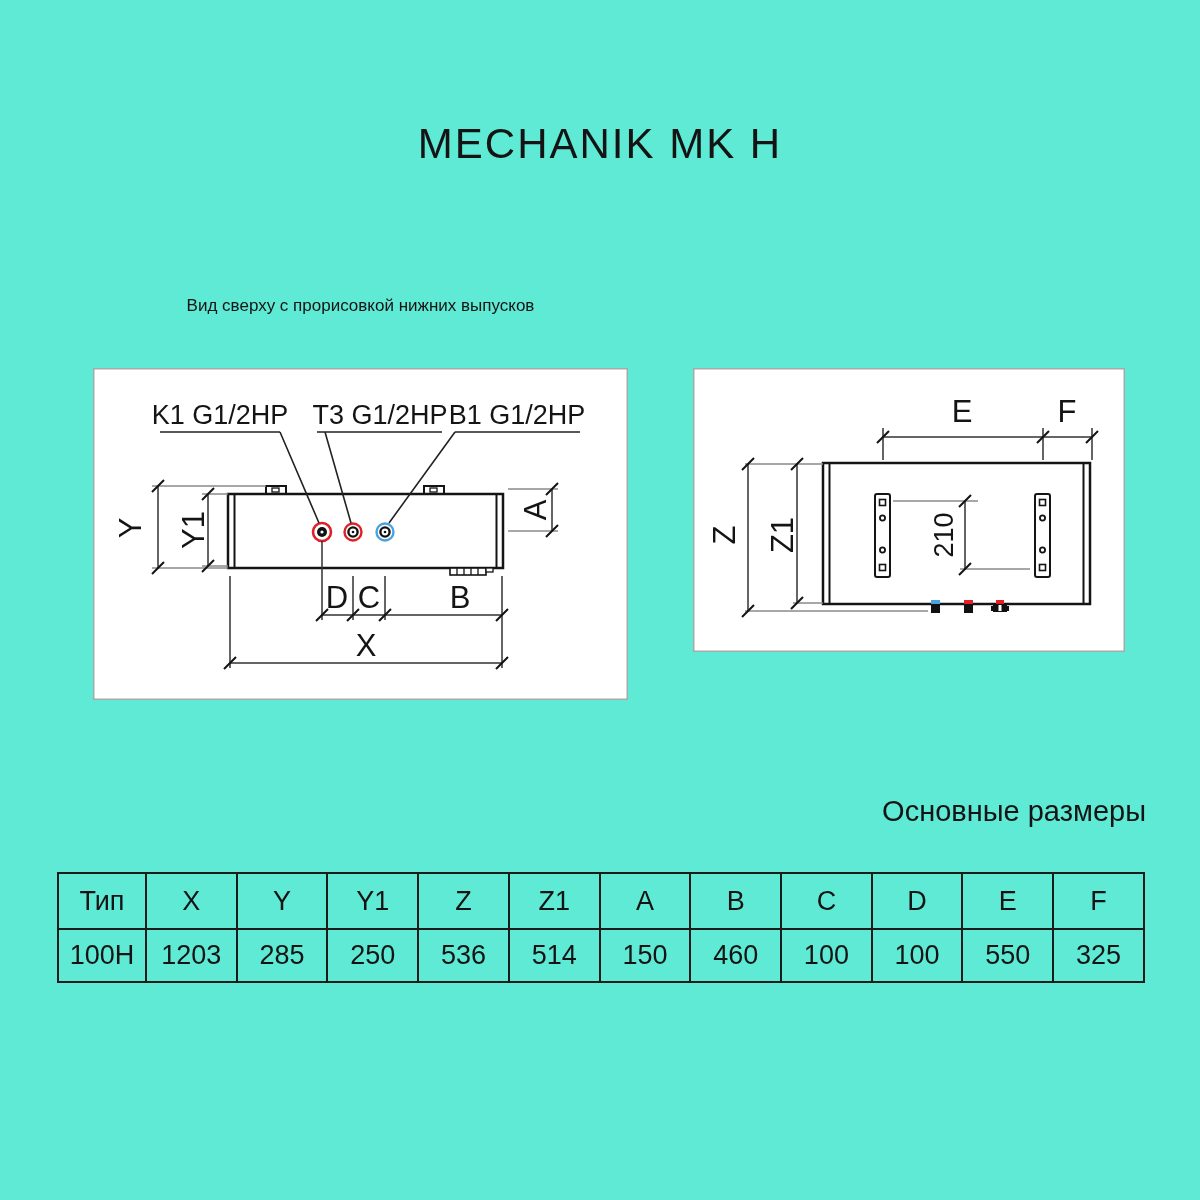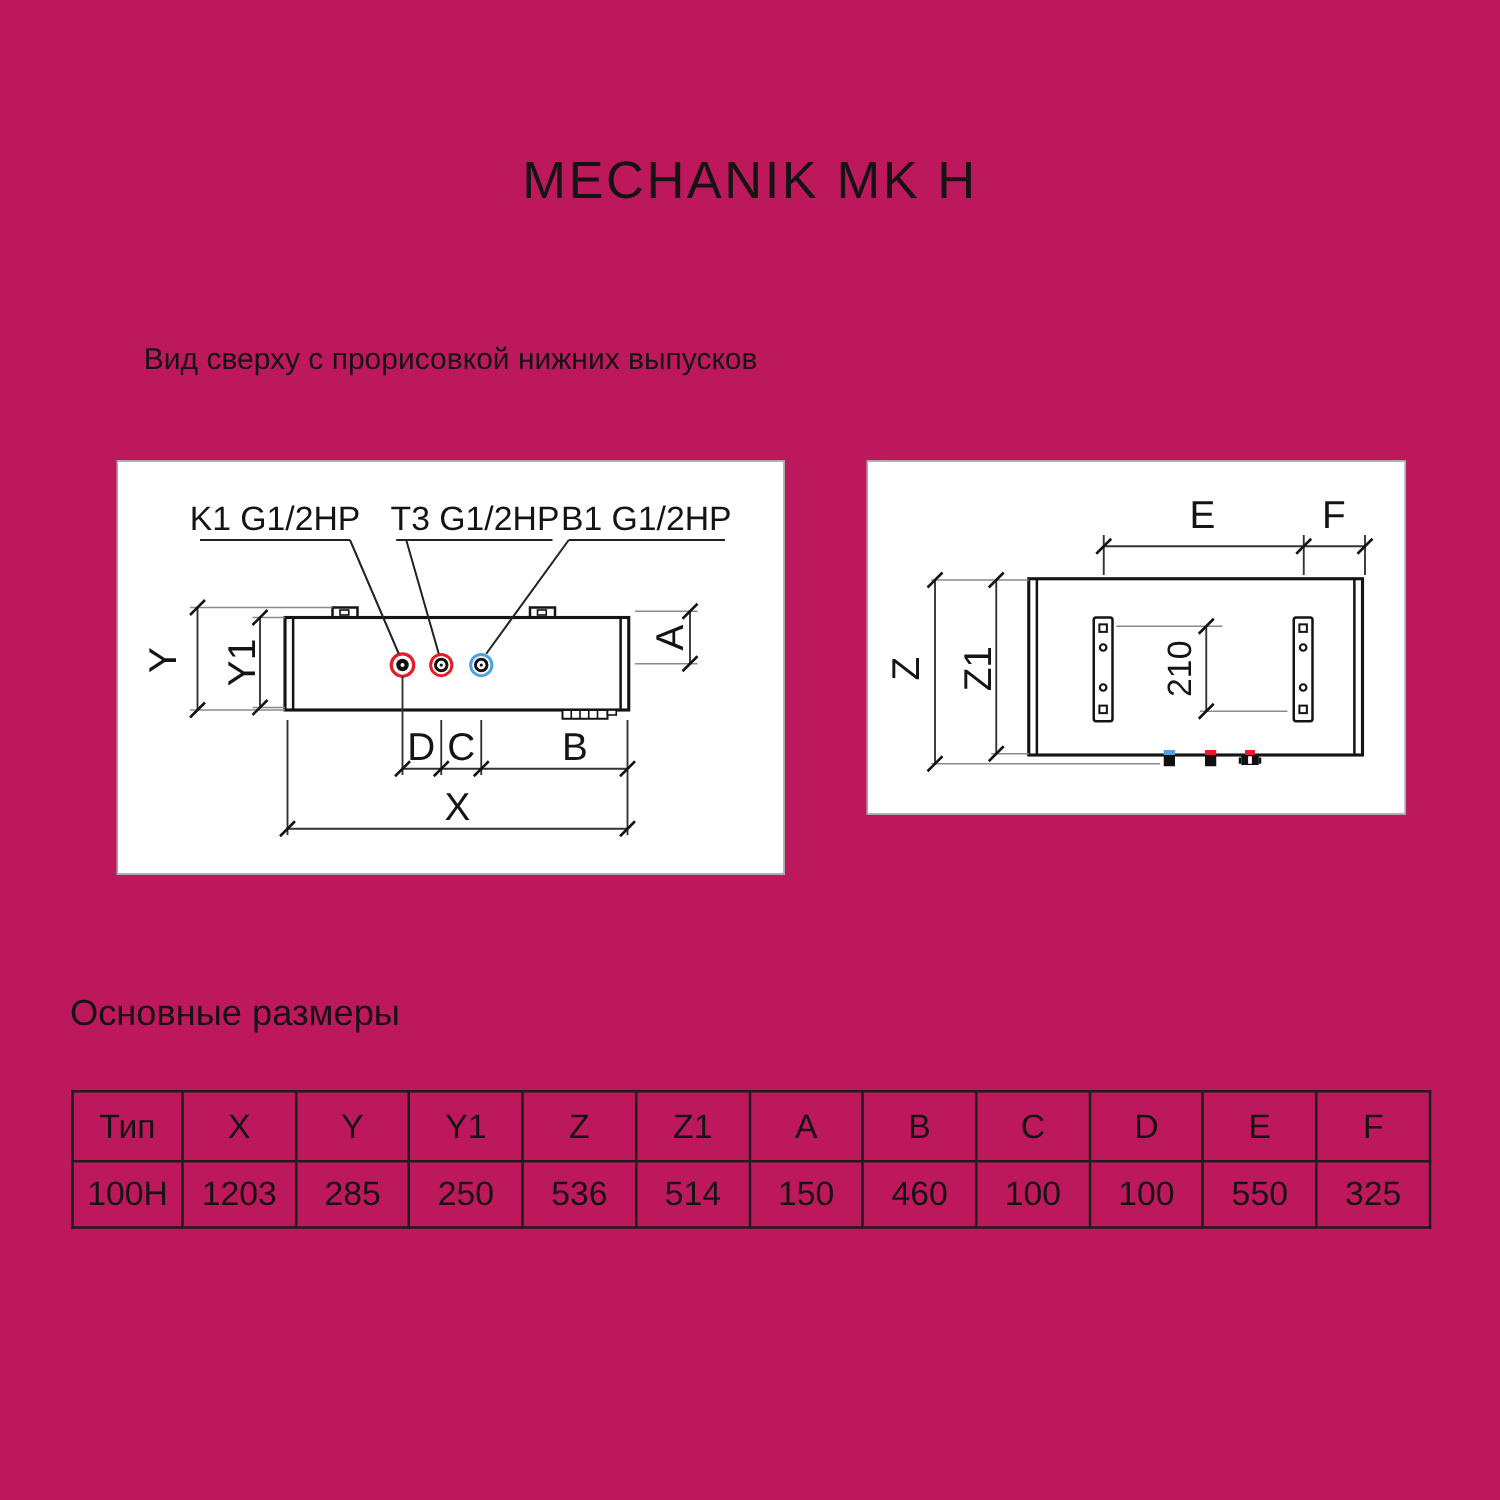--- a/index.html
+++ b/index.html
@@ -1,27 +1,27 @@
 <!DOCTYPE html>
 <html><head>
 <meta charset="utf-8">
 <style>
   html,body{margin:0;padding:0;background:#fff;}
-  .canvas{position:relative;width:1200px;height:1200px;background:#be185d;overflow:hidden;
+  .canvas{position:relative;width:1200px;height:1200px;background:#5eead4;overflow:hidden;
           font-family:"Liberation Sans",sans-serif;color:#141414;}
   .title{position:absolute;top:120px;left:0;width:1200px;text-align:center;
          font-size:42px;letter-spacing:2px;white-space:nowrap;}
-  .view-label{position:absolute;top:274px;font-size:24px;text-align:center;white-space:nowrap;}
+  .view-label{position:absolute;top:296px;font-size:17px;text-align:center;white-space:nowrap;}
   #view-top-label{left:93px;width:535px;}
   #view-rear-label{left:693px;width:432px;}
   .svg-abs{position:absolute;}
   #svg-top{left:93px;top:368px;}
   #svg-rear{left:693px;top:368px;}
   svg text{font-family:"Liberation Sans",sans-serif;fill:#141414;}
-  .table-title{position:absolute;top:795px;left:56px;width:1090px;text-align:left;font-size:29px;}
+  .table-title{position:absolute;top:795px;left:56px;width:1090px;text-align:right;font-size:29px;}
   table.dims{position:absolute;left:57px;top:872px;width:1088px;border-collapse:collapse;
              table-layout:fixed;font-size:27px;padding-left:26px;}
   table.dims th,table.dims td{border:2px solid #1c1c1c;text-align:center;vertical-align:middle;
              font-weight:normal;padding:0;overflow:hidden;}
   table.dims th{height:54px;}
   table.dims td{height:51px;}
   col.c-type{width:88px;}
 </style>
 </head>
 <body>

